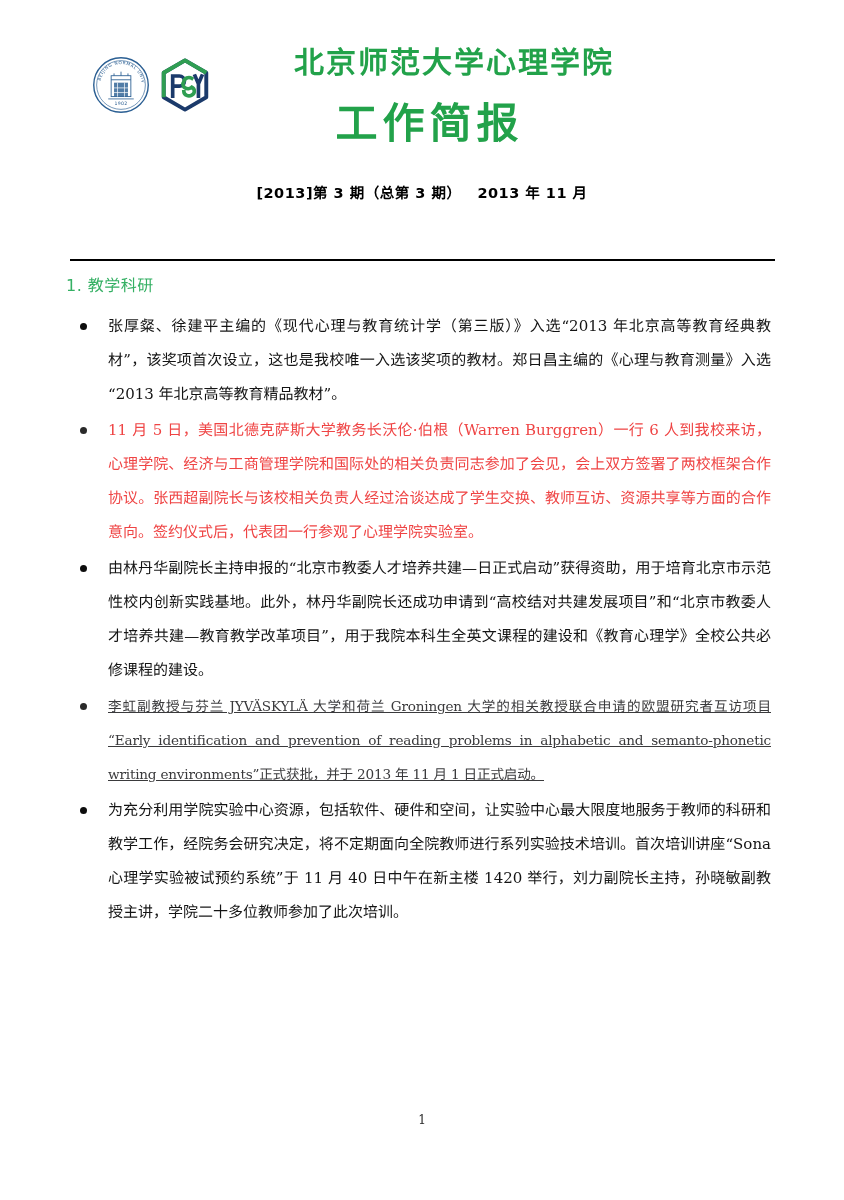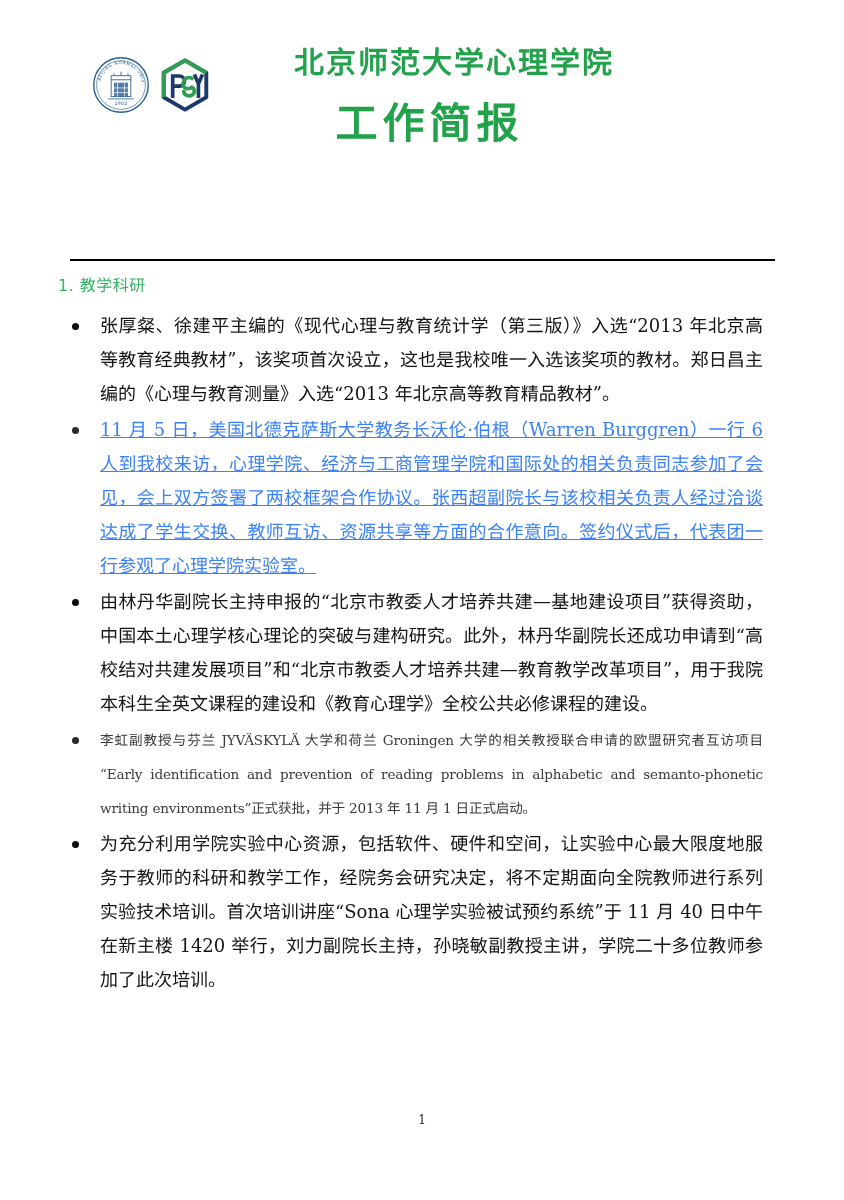--- a/index.html
+++ b/index.html
@@ -85,21 +85,21 @@
     left: 70px;
     top: 259px;
     width: 705px;
     height: 0;
     border-top: 2.5px solid #000000;
   }
 
   
   .content {
     position: absolute;
-    left: 58px;
+    left: 66px;
     top: 272px;
     width: 705px;
   }
 
   .section-heading {
     font-family: "DejaVu Sans", "Liberation Sans", sans-serif;
     font-size: 16px;
     font-weight: normal;
     color: #35b064;
     margin: 0 0 13px 0;
@@ -109,53 +109,53 @@
   ul.bullets {
     list-style: none;
     margin: 0;
     padding: 0;
   }
 
   li.bullet {
     position: relative;
     padding-left: 42px;
     margin-bottom: 2px;
-    font-size: 18px;
+    font-size: 15px;
     line-height: 34px;
     text-align: justify;
     text-justify: inter-ideograph;
     color: #141414;
   }
 
   li.bullet::before {
     content: "";
     position: absolute;
     left: 14px;
     top: 14px;
     width: 7px;
     height: 7px;
     background: #0d0d0d;
     border-radius: 50%;
   }
 
   
   li.bullet.faded {
-    color: #3b82f6;
-    text-decoration: underline;
+    color: #ef4444;
   }
   li.bullet.faded::before {
     background: #2a2a2a;
   }
 
   
   li.bullet.narrow {
     font-family: "DejaVu Serif", "Liberation Serif", serif;
     letter-spacing: -0.2px;
     color: #3a3a3c;
     font-size: 13.6px;
+    text-decoration: underline;
   }
   li.bullet.narrow::before {
     background: #2a2a2a;
   }
 
   .page-number {
     position: absolute;
     left: 0;
     right: 0;
     top: 1113px;
@@ -211,31 +211,34 @@
 
           <path d="M 68,34 L 74,48 L 80,34 M 74,48 L 74,70" stroke="#1b3a6b"></path>
         </g>
       </svg>
 
     </div>
 
     <h1 class="org-name">北京师范大学心理学院</h1>
     <div class="doc-title">工作简报</div>
 
+    <div class="issue-line">
+      <span>[2013]第 3 期（总第 3 期）</span><span class="gap"></span><span>2013 年 11 月</span>
+    </div>
   </div>
 
   <div class="rule"></div>
 
   <div class="content">
     <h2 class="section-heading">1. 教学科研</h2>
 
     <ul class="bullets">
       <li class="bullet">张厚粲、徐建平主编的《现代心理与教育统计学（第三版）》入选“2013 年北京高等教育经典教材”，该奖项首次设立，这也是我校唯一入选该奖项的教材。郑日昌主编的《心理与教育测量》入选“2013 年北京高等教育精品教材”。</li>
       <li class="bullet faded">11 月 5 日，美国北德克萨斯大学教务长沃伦·伯根（Warren Burggren）一行 6 人到我校来访，心理学院、经济与工商管理学院和国际处的相关负责同志参加了会见，会上双方签署了两校框架合作协议。张西超副院长与该校相关负责人经过洽谈达成了学生交换、教师互访、资源共享等方面的合作意向。签约仪式后，代表团一行参观了心理学院实验室。</li>
-      <li class="bullet">由林丹华副院长主持申报的“北京市教委人才培养共建—基地建设项目”获得资助，中国本土心理学核心理论的突破与建构研究。此外，林丹华副院长还成功申请到“高校结对共建发展项目”和“北京市教委人才培养共建—教育教学改革项目”，用于我院本科生全英文课程的建设和《教育心理学》全校公共必修课程的建设。</li>
+      <li class="bullet">由林丹华副院长主持申报的“北京市教委人才培养共建—日正式启动”获得资助，用于培育北京市示范性校内创新实践基地。此外，林丹华副院长还成功申请到“高校结对共建发展项目”和“北京市教委人才培养共建—教育教学改革项目”，用于我院本科生全英文课程的建设和《教育心理学》全校公共必修课程的建设。</li>
       <li class="bullet narrow">李虹副教授与芬兰 JYVÄSKYLÄ 大学和荷兰 Groningen 大学的相关教授联合申请的欧盟研究者互访项目“Early identification and prevention of reading problems in alphabetic and semanto-phonetic writing environments”正式获批，并于 2013 年 11 月 1 日正式启动。</li>
       <li class="bullet">为充分利用学院实验中心资源，包括软件、硬件和空间，让实验中心最大限度地服务于教师的科研和教学工作，经院务会研究决定，将不定期面向全院教师进行系列实验技术培训。首次培训讲座“Sona 心理学实验被试预约系统”于 11 月 40 日中午在新主楼 1420 举行，刘力副院长主持，孙晓敏副教授主讲，学院二十多位教师参加了此次培训。</li>
     </ul>
   </div>
 
   <div class="page-number">1</div>
 
 </div>
 
 </body></html>

